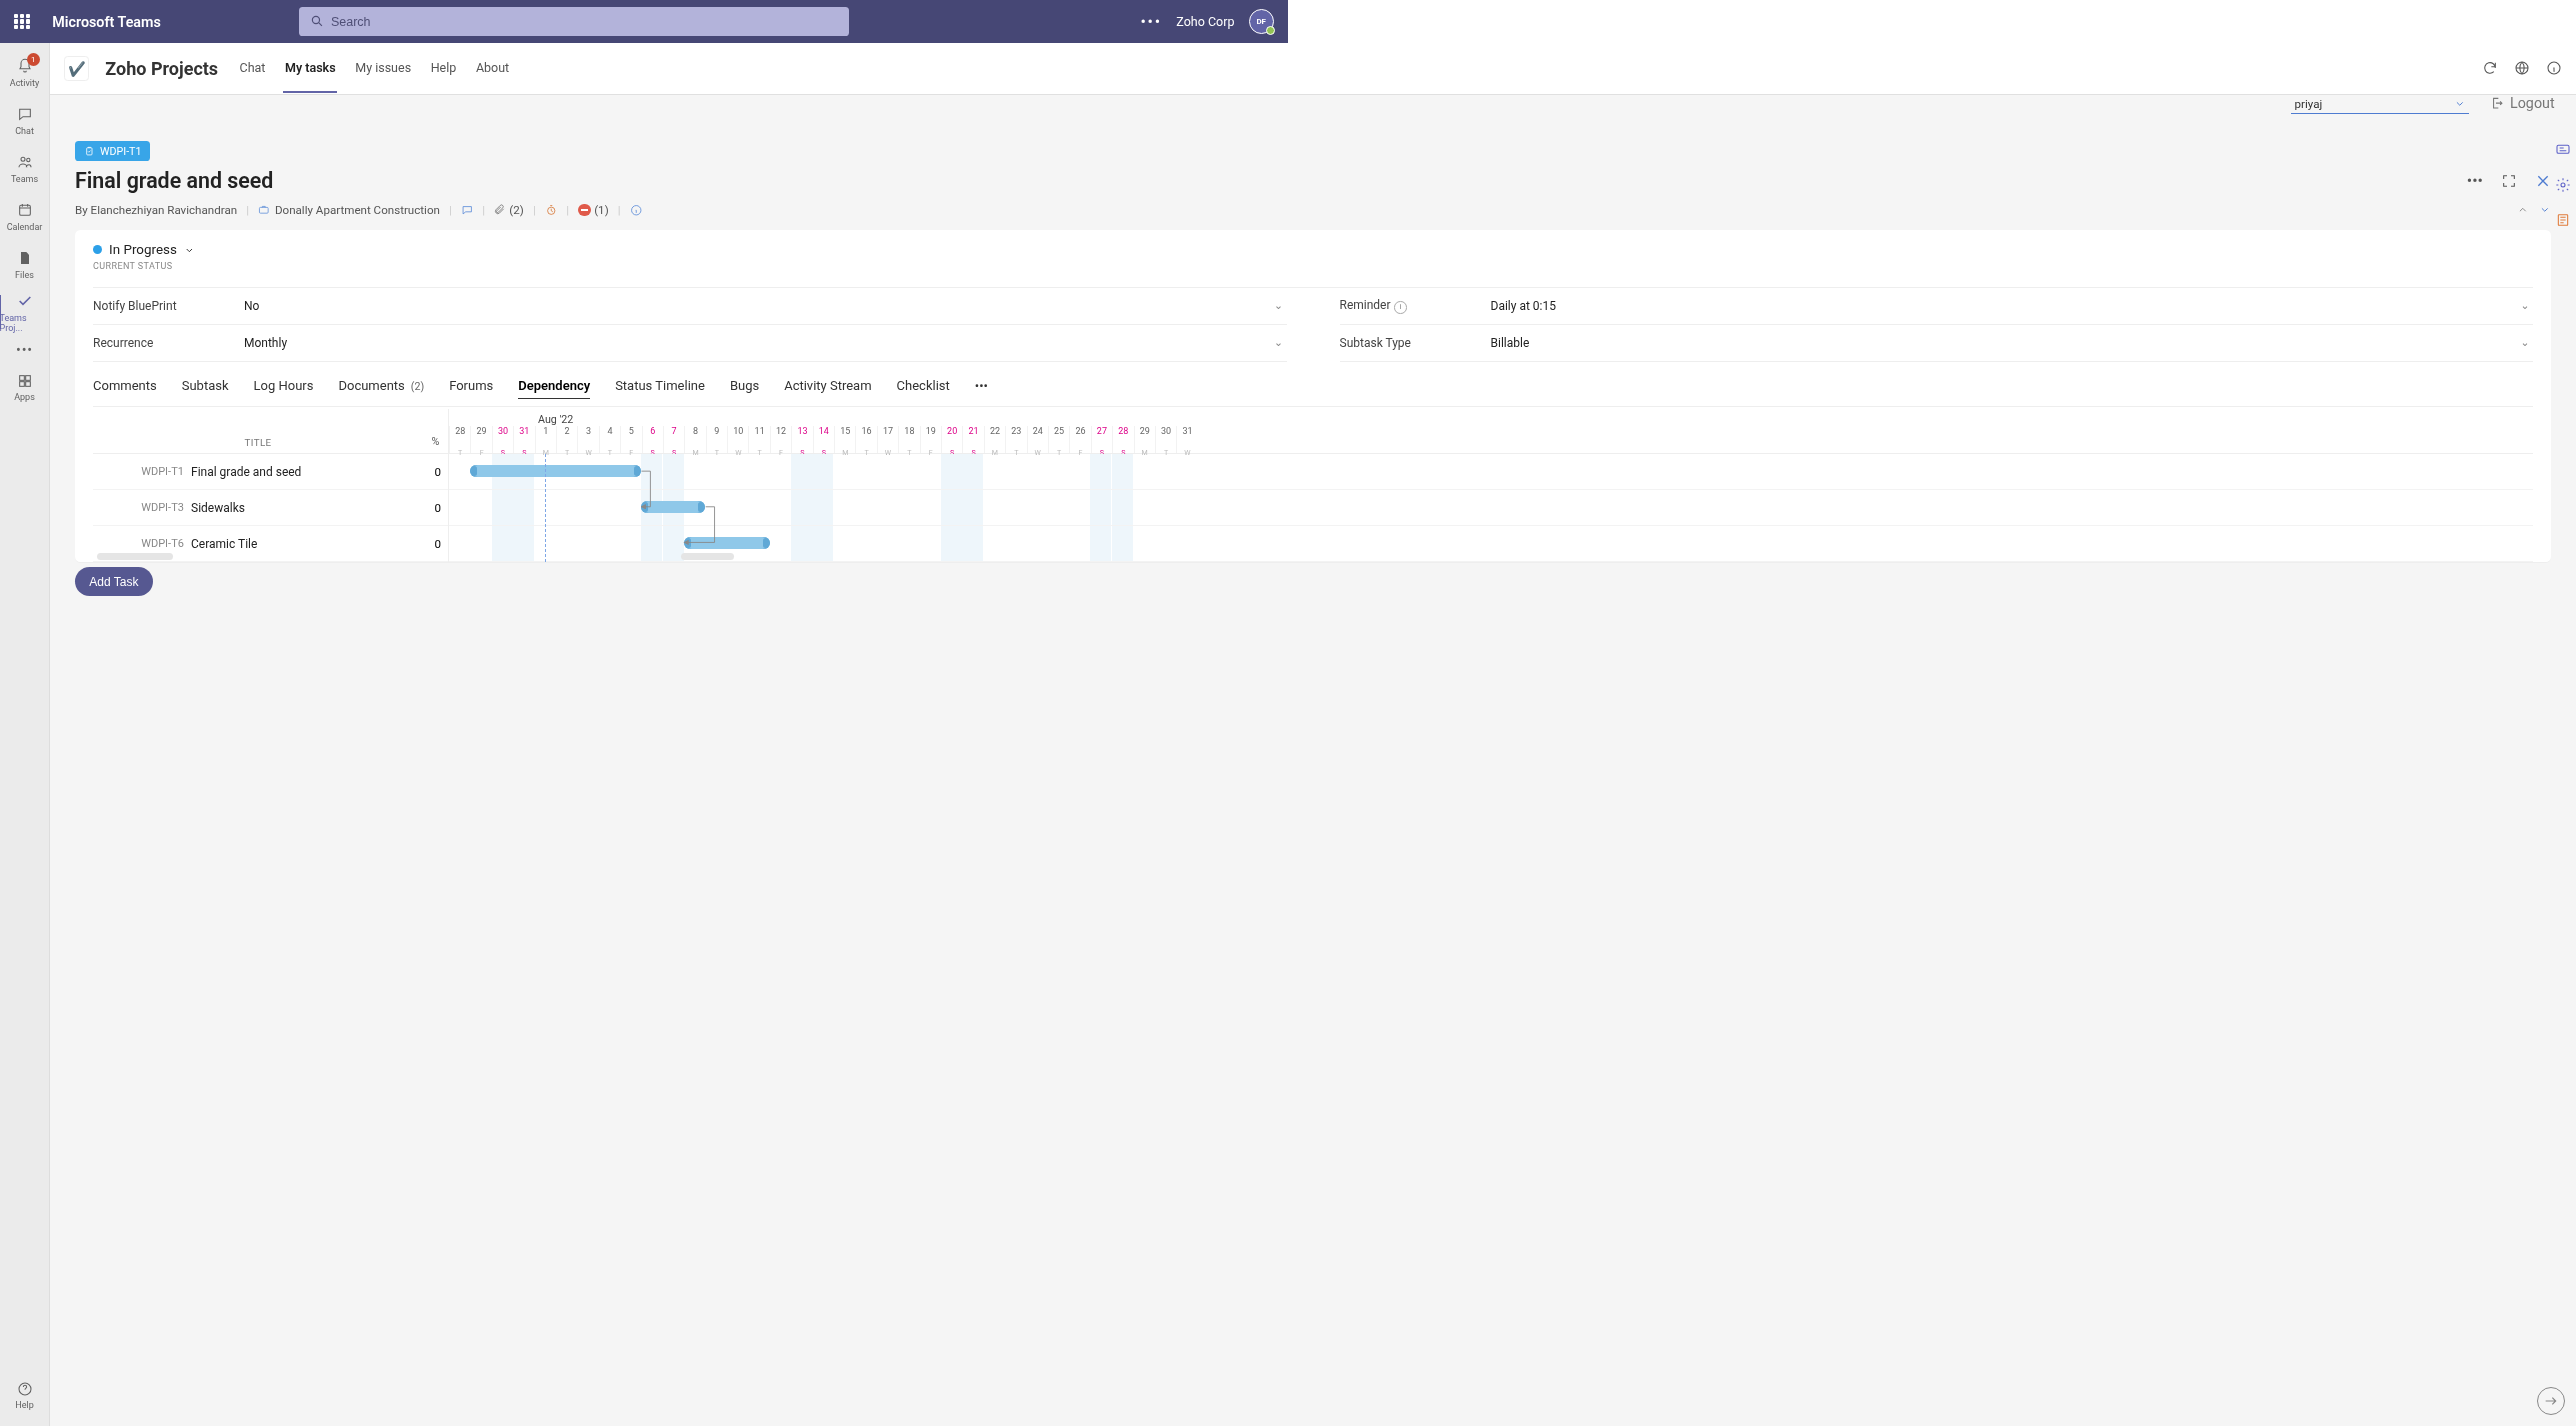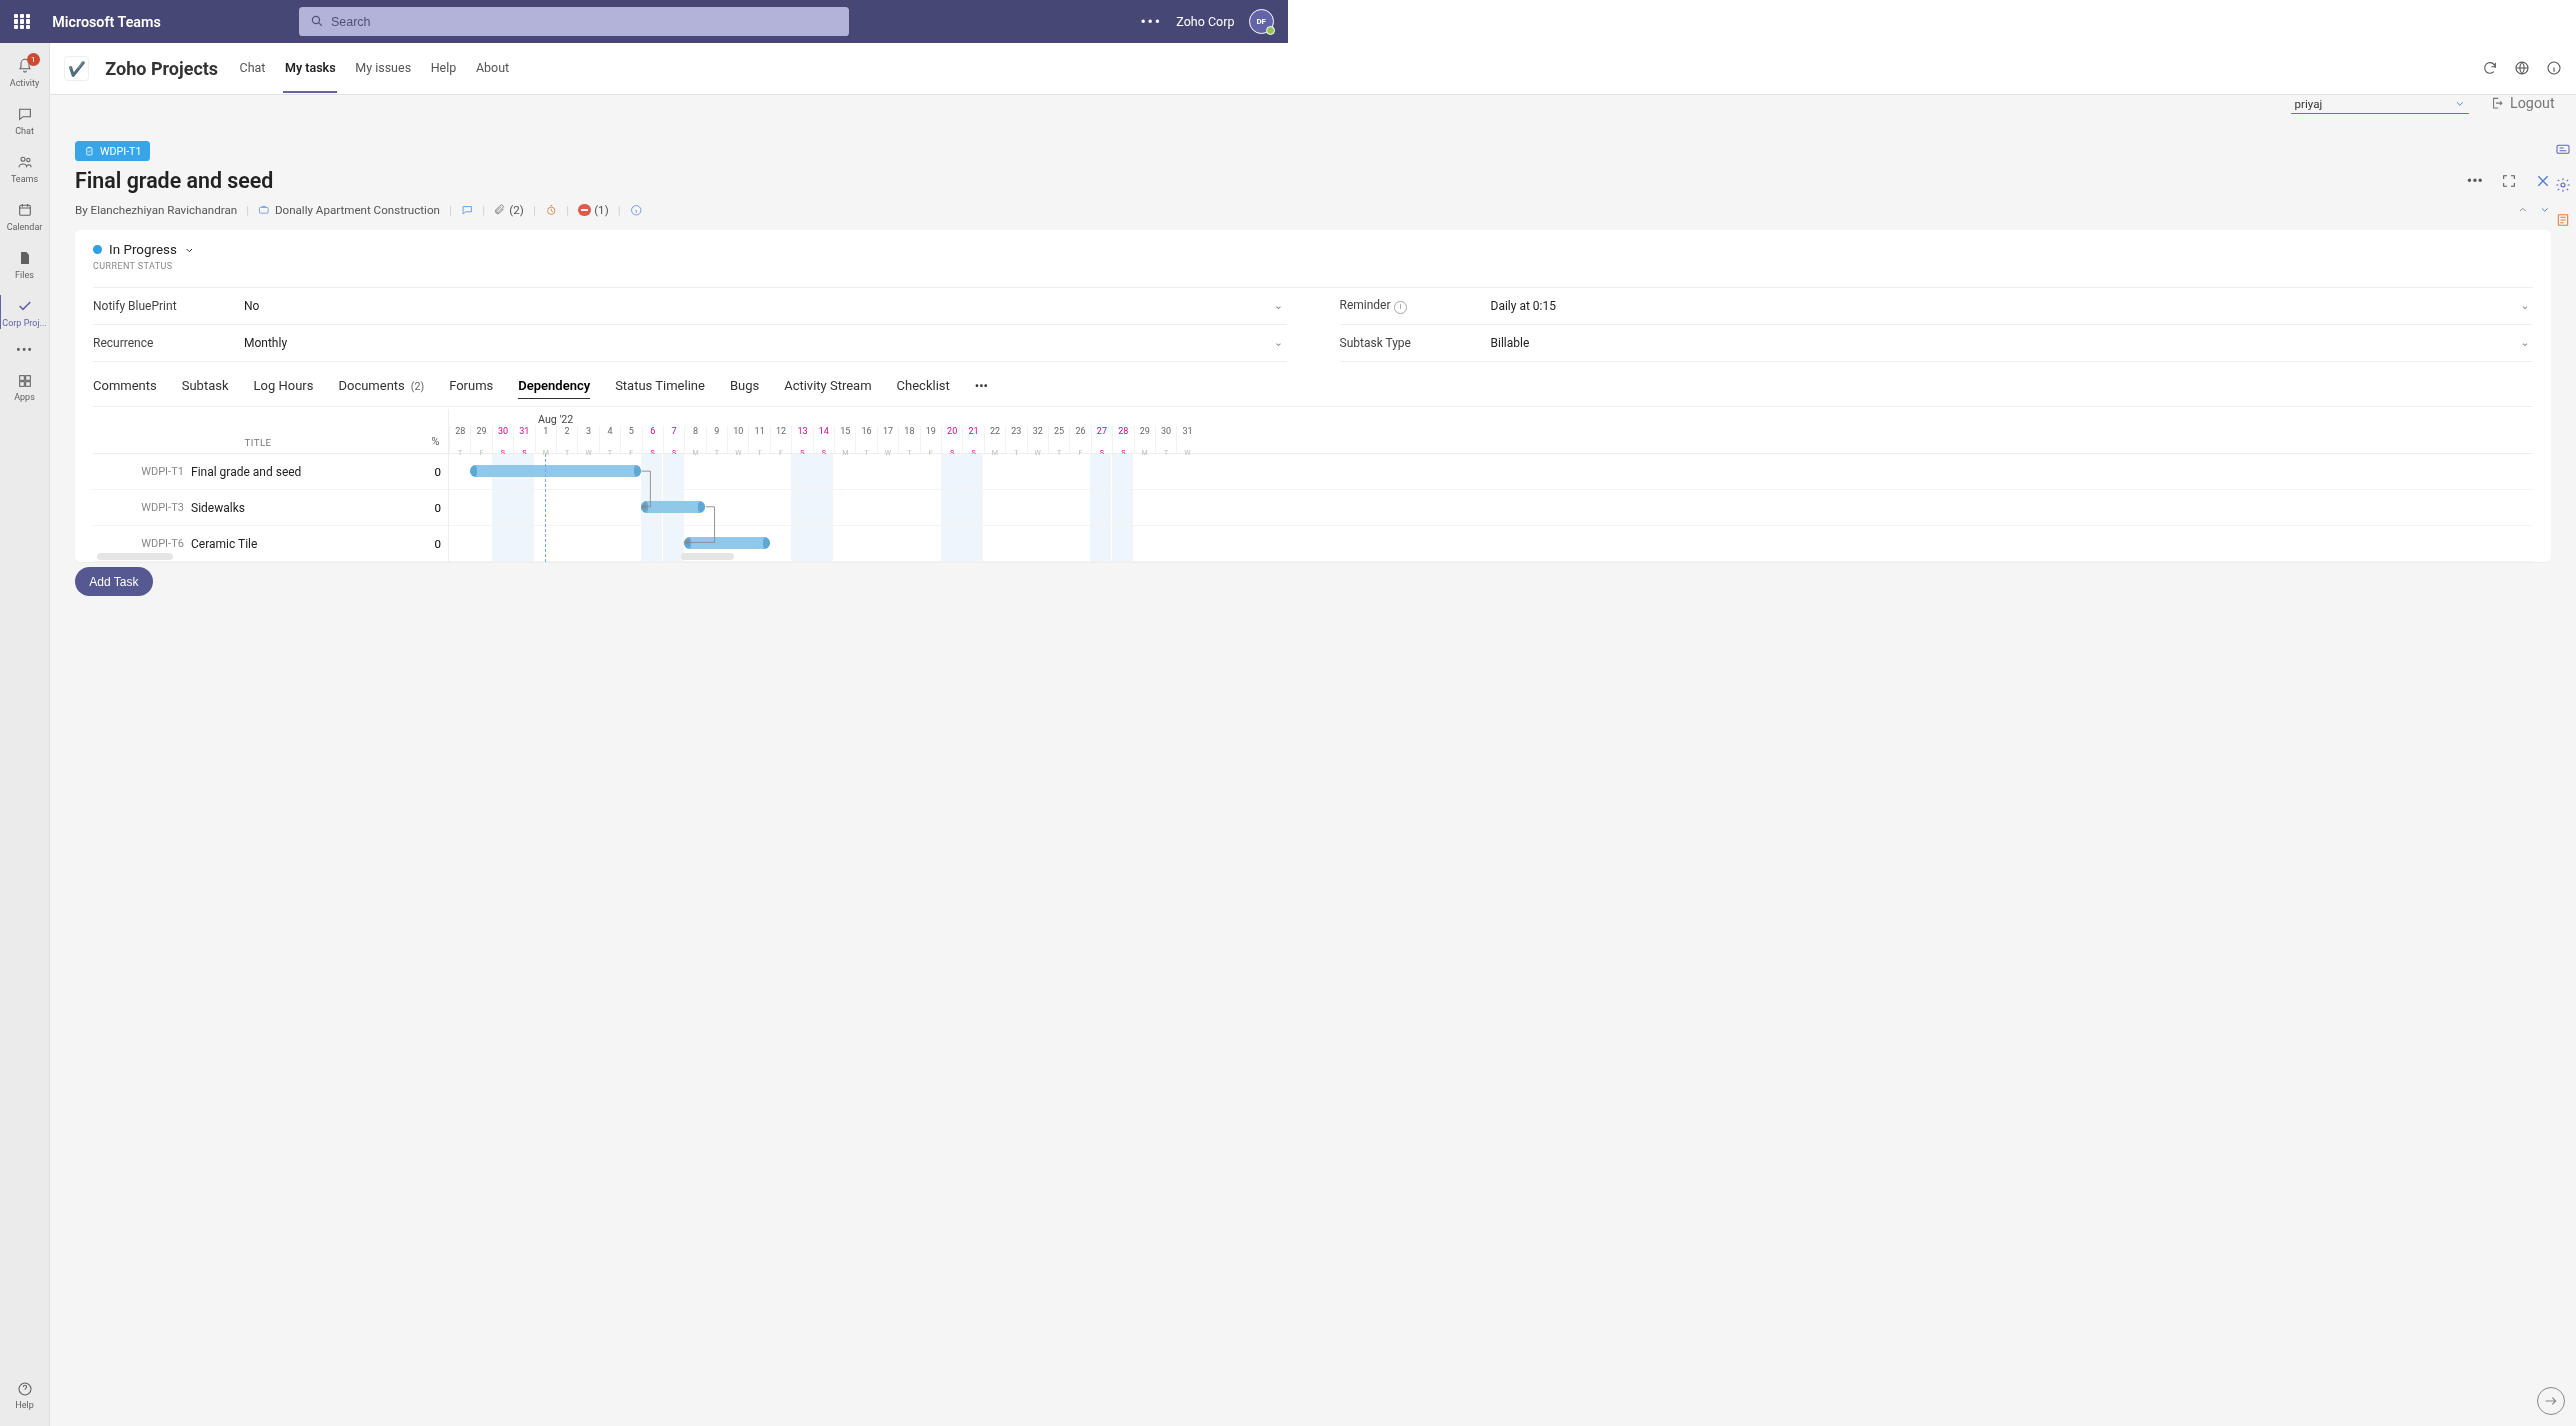--- a/index.html
+++ b/index.html
@@ -187,21 +187,21 @@
   <div class="rail-item">
     <span class="rail-icon"><svg class="ic" viewBox="0 0 24 24" fill="currentColor">
           <path d="M6 3h8l4 4v14H6z"></path>
         </svg></span>
     <span>Files</span>
   </div>
   <div class="rail-item active">
     <span class="rail-icon"><svg class="ic" viewBox="0 0 24 24" fill="none" stroke="currentColor" stroke-width="2.4">
           <path d="M4 12l5 5L20 6"></path>
         </svg></span>
-    <span>Corp Proj...</span>
+    <span>Teams Proj...</span>
   </div>
   <div class="rail-more">•••</div>
   <div class="rail-item">
     <span class="rail-icon"><svg class="ic" viewBox="0 0 24 24" fill="none" stroke="currentColor" stroke-width="1.6">
           <rect x="4" y="4" width="7" height="7"></rect>
           <rect x="13" y="4" width="7" height="7"></rect>
           <rect x="4" y="13" width="7" height="7"></rect>
           <rect x="13" y="13" width="7" height="7"></rect>
         </svg></span>
     <span>Apps</span>
@@ -501,21 +501,21 @@
                 </div>
                 <div class="day-cell">
                   <span>22</span>
                   <span class="dow">M</span>
                 </div>
                 <div class="day-cell">
                   <span>23</span>
                   <span class="dow">T</span>
                 </div>
                 <div class="day-cell">
-                  <span>32</span>
+                  <span>24</span>
                   <span class="dow">W</span>
                 </div>
                 <div class="day-cell">
                   <span>25</span>
                   <span class="dow">T</span>
                 </div>
                 <div class="day-cell">
                   <span>26</span>
                   <span class="dow">F</span>
                 </div>

